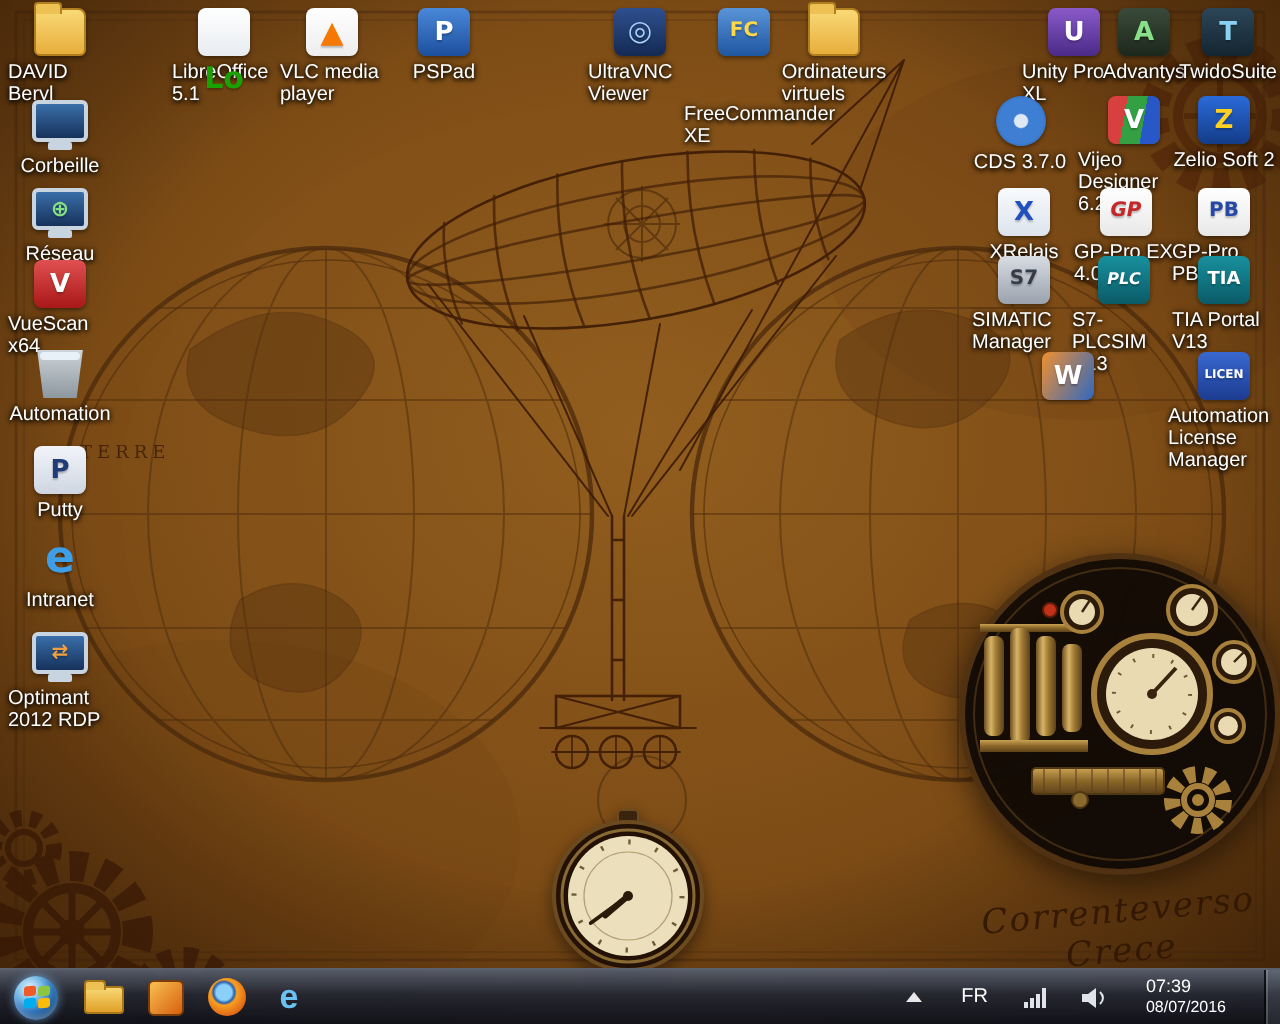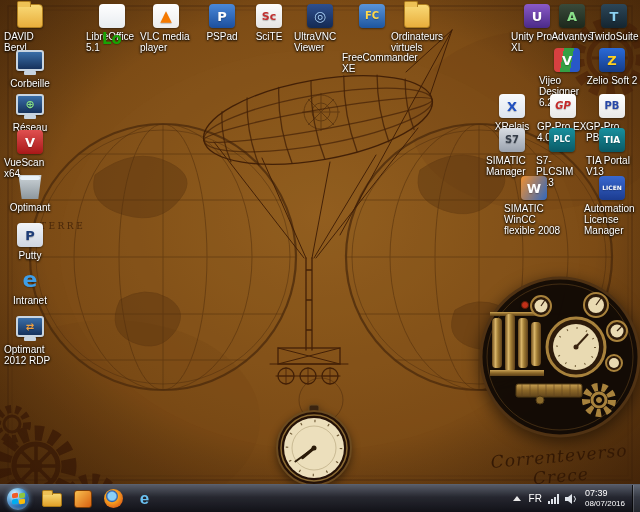--- a/index.html
+++ b/index.html
@@ -34,21 +34,21 @@
   .f1{background:#f05a28}.f2{background:#8dc63f}.f3{background:#00adef}.f4{background:#fbbc09}
   .pinned{display:flex;align-items:center;height:100%}
   .pbtn{width:31px;height:28px;display:flex;align-items:center;justify-content:center}
   .pic{display:block;position:relative}
   .pk-explorer{width:20px;height:14px;background:linear-gradient(#f8d874,#e0a028);border:1px solid #a87818;border-radius:2px;margin-top:3px}
   .pk-explorer::before{content:"";position:absolute;left:-1px;top:-4px;width:9px;height:4px;background:#eec155;border:1px solid #a87818;border-bottom:none;border-radius:2px 2px 0 0}
   .pk-app-orange{width:18px;height:18px;background:linear-gradient(135deg,#f8c050,#d86010);border-radius:3px;border:1px solid #7a3c08}
   .pk-firefox{width:19px;height:19px;border-radius:50%;background:radial-gradient(circle at 42% 38%,#8ad0f8 0 24%,#2a5fae 33%,#f8a020 40%,#e06818 72%,#a84008)}
   .pk-ie{width:20px;height:20px;color:#6ac2f2;font:bold 17px/20px "Liberation Sans",sans-serif;text-align:center}
   .spacer{flex:1}
-  .tray{display:flex;align-items:center;gap:4px;height:100%;padding-left:2px}
+  .tray{display:flex;align-items:center;gap:16px;height:100%;padding-left:2px}
   .chev{width:12px;height:100%;display:flex;align-items:center;justify-content:center}
   .chevtri{display:block;width:0;height:0;border-left:4px solid transparent;border-right:4px solid transparent;border-bottom:5px solid #e8e8e8}
   .lang{font-size:10px;color:#fff;padding:0 2px}
   .ticon{display:flex;align-items:center;justify-content:center;width:13px;height:100%}
   .clk{color:#fff;line-height:1.25;padding:0 3px;min-width:46px}
   .clk .t{font-size:9px}
   .clk .d{font-size:8px}
   .showdesk{width:8px;height:28px;background:rgba(180,190,210,.13);border-left:1px solid rgba(0,0,0,.8);box-shadow:inset 1px 0 0 rgba(255,255,255,.18)}
 </style>
 </head>
@@ -247,21 +247,21 @@
         <div class="dicon-label">Réseau</div>
       </div>
       <div class="dicon" style="left: 4px; top: 130px;">
         <div class="dicon-img ik-tile" style="background: linear-gradient(rgb(224, 80, 80), rgb(168, 24, 24));">
           <span class="glyph" style="color: rgb(255, 255, 255);">V</span>
         </div>
         <div class="dicon-label">VueScan x64</div>
       </div>
       <div class="dicon" style="left: 4px; top: 175px;">
         <div class="dicon-img ik-bin"></div>
-        <div class="dicon-label">Optimant</div>
+        <div class="dicon-label">Automation</div>
       </div>
       <div class="dicon" style="left: 4px; top: 223px;">
         <div class="dicon-img ik-tile" style="background: linear-gradient(rgb(242, 244, 248), rgb(207, 214, 226));">
           <span class="glyph" style="color: rgb(29, 60, 120);">P</span>
         </div>
         <div class="dicon-label">Putty</div>
       </div>
       <div class="dicon" style="left: 4px; top: 268px;">
         <div class="dicon-img ik-plain">
           <span class="glyph" style="color: rgb(62, 158, 232); font-size: 22px;">e</span>
@@ -285,26 +285,20 @@
           <span class="glyph" style="color: rgb(245, 121, 0); font-size: 15px;">▲</span>
         </div>
         <div class="dicon-label">VLC media player</div>
       </div>
       <div class="dicon" style="left: 196px; top: 4px;">
         <div class="dicon-img ik-tile" style="background: linear-gradient(rgb(74, 136, 216), rgb(28, 79, 158));">
           <span class="glyph" style="color: rgb(255, 255, 255);">P</span>
         </div>
         <div class="dicon-label">PSPad</div>
       </div>
-      <div class="dicon" style="left: 243px; top: 4px;">
-        <div class="dicon-img ik-tile" style="background: linear-gradient(rgb(253, 253, 253), rgb(228, 228, 228));">
-          <span class="glyph" style="color: rgb(194, 48, 48); font-size: 11px;">Sc</span>
-        </div>
-        <div class="dicon-label">SciTE</div>
-      </div>
       <div class="dicon" style="left: 294px; top: 4px;">
         <div class="dicon-img ik-tile" style="background: linear-gradient(rgb(46, 79, 142), rgb(20, 42, 84));">
           <span class="glyph" style="color: rgb(168, 208, 248); font-size: 14px;">◎</span>
         </div>
         <div class="dicon-label">UltraVNC Viewer</div>
       </div>
       <div class="dicon" style="left: 342px; top: 4px; width: 60px; gap: 24px;">
         <div class="dicon-img ik-tile" style="background: linear-gradient(rgb(90, 148, 216), rgb(30, 86, 160));">
           <span class="glyph" style="color: rgb(255, 216, 74); font-size: 10px;">FC</span>
         </div>
@@ -325,20 +319,24 @@
           <span class="glyph" style="color: rgb(138, 224, 138);">A</span>
         </div>
         <div class="dicon-label">Advantys</div>
       </div>
       <div class="dicon" style="left: 588px; top: 4px;">
         <div class="dicon-img ik-tile" style="background: linear-gradient(rgb(44, 70, 88), rgb(20, 37, 48));">
           <span class="glyph" style="color: rgb(138, 208, 240);">T</span>
         </div>
         <div class="dicon-label">TwidoSuite</div>
       </div>
+      <div class="dicon" style="left: 484px; top: 48px;">
+        <div class="dicon-img ik-disc"></div>
+        <div class="dicon-label">CDS 3.7.0</div>
+      </div>
       <div class="dicon" style="left: 539px; top: 48px; width: 56px;">
         <div class="dicon-img ik-tile" style="background: linear-gradient(100deg, rgb(216, 64, 64) 0px, rgb(216, 64, 64) 33%, rgb(52, 160, 68) 33%, rgb(52, 160, 68) 66%, rgb(40, 88, 200) 66%);">
           <span class="glyph" style="color: rgb(255, 255, 255);">V</span>
         </div>
         <div class="dicon-label" style="max-width: 56px;">Vijeo Designer 6.2</div>
       </div>
       <div class="dicon" style="left: 586px; top: 48px;">
         <div class="dicon-img ik-tile" style="background: linear-gradient(rgb(42, 106, 216), rgb(20, 60, 136));">
           <span class="glyph" style="color: rgb(255, 208, 32);">Z</span>
         </div>
@@ -362,36 +360,35 @@
         </div>
         <div class="dicon-label">GP-Pro PBIII</div>
       </div>
       <div class="dicon" style="left: 486px; top: 128px;">
         <div class="dicon-img ik-tile" style="background: linear-gradient(rgb(216, 220, 226), rgb(154, 162, 174)); text-align: right;">
           <span class="glyph" style="color: rgb(52, 60, 72); font-size: 10px;">S7</span>
         </div>
         <div class="dicon-label">SIMATIC Manager</div>
       </div>
       <div class="dicon" style="left: 536px; top: 128px;">
-        <div class="dicon-img ik-tile" style="background: linear-gradient(rgb(24, 144, 158), rgb(10, 90, 102));">
+        <div class="dicon-img ik-tile" style="background: linear-gradient(rgb(24, 144, 158), rgb(10, 90, 102)); font-style: italic;">
           <span class="glyph" style="color: rgb(255, 255, 255); font-size: 8px;">PLC</span>
         </div>
         <div class="dicon-label">S7-PLCSIM V13</div>
       </div>
       <div class="dicon" style="left: 586px; top: 128px;">
         <div class="dicon-img ik-tile" style="background: linear-gradient(rgb(24, 144, 158), rgb(10, 90, 102));">
           <span class="glyph" style="color: rgb(255, 255, 255); font-size: 9px;">TIA</span>
         </div>
         <div class="dicon-label">TIA Portal V13</div>
       </div>
       <div class="dicon" style="left: 504px; top: 176px; width: 60px;">
         <div class="dicon-img ik-tile" style="background: linear-gradient(120deg, rgb(240, 144, 48), rgb(48, 104, 192));">
           <span class="glyph" style="color: rgb(255, 255, 255);">W</span>
         </div>
-        <div class="dicon-label" style="max-width: 60px;">SIMATIC WinCC flexible 2008</div>
       </div>
       <div class="dicon" style="left: 584px; top: 176px; width: 56px;">
         <div class="dicon-img ik-tile" style="background: linear-gradient(rgb(56, 104, 208), rgb(28, 60, 144));">
           <span class="glyph" style="color: rgb(255, 255, 255); font-size: 6px;">LICEN</span>
         </div>
         <div class="dicon-label" style="max-width: 56px;">Automation License Manager</div>
       </div>
     </div>
 
   <div class="taskbar">

